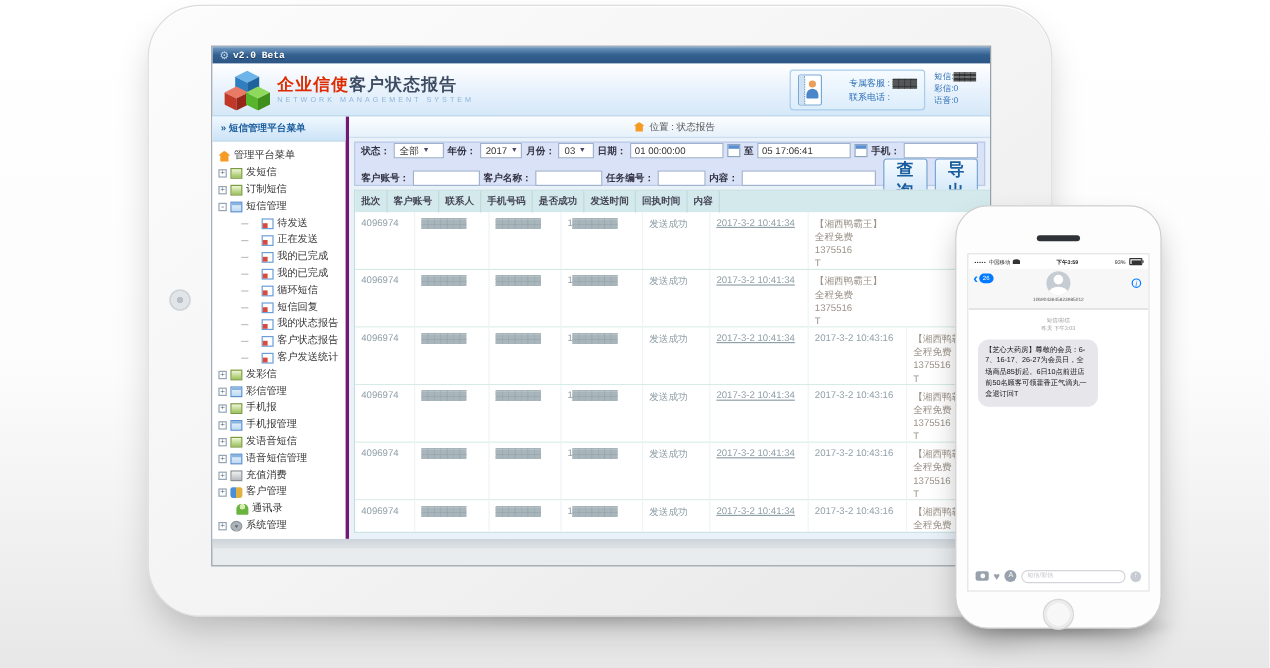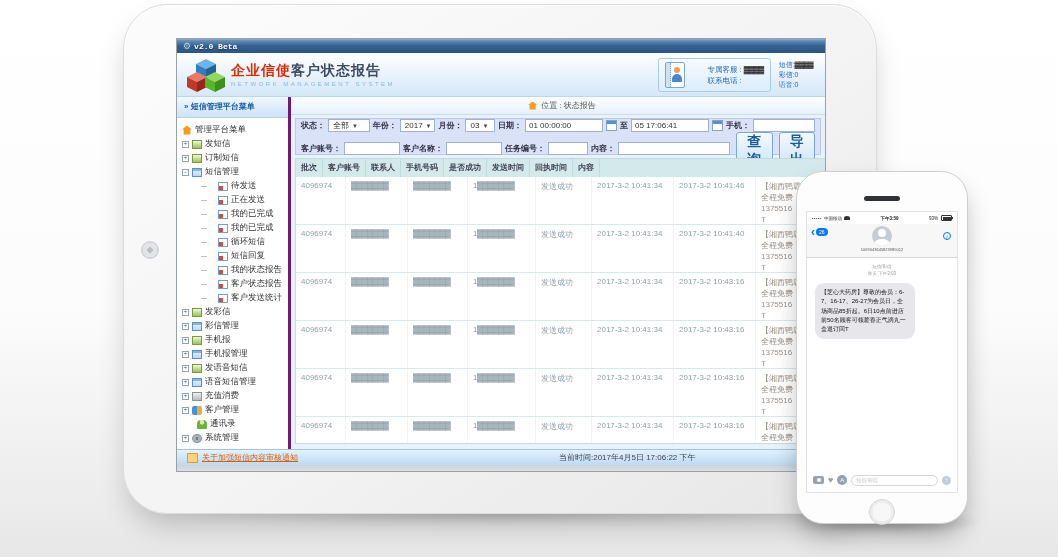--- a/index.html
+++ b/index.html
@@ -87,21 +87,21 @@
     color:#1a5d9e;font-weight:bold;font-size:14px;font-family:"Liberation Sans","DejaVu Sans",sans-serif;margin-left:3px;}
   
   .tablewrap{margin:3px 0 0 4px;flex:1;overflow:hidden;background:#fff;border:1px solid #c2dde0;border-right:none;box-sizing:border-box;}
   .thead{display:flex;height:18px;background:#d3e9ec;}
   .th{font-size:8px;font-weight:bold;color:#445;line-height:18px;padding:0 5px;box-sizing:border-box;
       border-right:1px solid #c2dadd;overflow:hidden;white-space:nowrap;flex:none;}
   .trow{display:flex;height:47px;border-bottom:1px solid #d6ebe6;background:#fff;}
   .td{font-size:8px;color:#90a0a8;padding:4px 5px;box-sizing:border-box;border-right:1px solid #eef4f5;
       overflow:hidden;white-space:nowrap;flex:none;}
   .td.content{white-space:pre-line;line-height:11px;color:#9a9288;}
-  .c0{width:50px;}.c1{width:62px;}.c2{width:60px;}.c3{width:68px;}.c4{width:56px;}.c5{width:82px;}.c6{width:82px;}.c7{flex:1;min-width:0;border-right:none;}
+  .c0{width:50px;}.c1{width:62px;}.c2{width:60px;}.c3{width:68px;}.c4{width:56px;}.c5{width:82px;text-decoration:underline;}.c6{width:82px;}.c7{flex:1;min-width:0;border-right:none;}
   
   .statusbar{height:15px;flex:none;background:linear-gradient(180deg,#e3f2fd,#bcdaf2);border-top:1px solid #9fc3e4;
     display:flex;align-items:center;position:relative;}
   .note-icon{width:9px;height:8px;background:#ffd27a;border:1px solid #e0a030;margin:0 4px 0 10px;flex:none;}
   .notice{font-size:8px;color:#e05a00;text-decoration:underline;white-space:nowrap;}
   .curtime{position:absolute;left:382px;font-size:8px;color:#445;white-space:nowrap;}
   .screen-gap{height:8px;background:linear-gradient(180deg,#cdd4d9,#dde2e6);}
   
   .phone{position:absolute;left:796px;top:171px;width:172px;height:353px;border-radius:27px;background:#fdfdfd;
     border:1px solid #cfcfcf;box-shadow:0 14px 26px -4px rgba(0,0,0,.3), inset 0 1px 0 #fff;box-sizing:border-box;}
@@ -402,35 +402,33 @@
               </div>
             <div>
 
                 <div class="trow">
                   <span class="td c0">4096974</span>
                   <span class="td c1 censored">▓▓▓▓▓▓▓</span>
                   <span class="td c2 censored">▓▓▓▓▓▓▓</span>
                   <span class="td c3 censored">1▓▓▓▓▓▓▓</span>
                   <span class="td c4">发送成功</span>
                   <span class="td c5">2017-3-2 10:41:34</span>
-                  <span class="td c6">2017-3-2 10:41:46</span>
                   <span class="td c7 content">【湘西鸭霸王】
 全程免费
 1375516
 T</span>
                 </div>
 
                 <div class="trow">
                   <span class="td c0">4096974</span>
                   <span class="td c1 censored">▓▓▓▓▓▓▓</span>
                   <span class="td c2 censored">▓▓▓▓▓▓▓</span>
                   <span class="td c3 censored">1▓▓▓▓▓▓▓</span>
                   <span class="td c4">发送成功</span>
                   <span class="td c5">2017-3-2 10:41:34</span>
-                  <span class="td c6">2017-3-2 10:41:40</span>
                   <span class="td c7 content">【湘西鸭霸王】
 全程免费
 1375516
 T</span>
                 </div>
 
                 <div class="trow">
                   <span class="td c0">4096974</span>
                   <span class="td c1 censored">▓▓▓▓▓▓▓</span>
                   <span class="td c2 censored">▓▓▓▓▓▓▓</span>
@@ -485,25 +483,20 @@
 1375516
 T</span>
                 </div>
               </div>
           </div>
 
           <div style="height:5px;flex:none"></div>
         </div>
       </div>
 
-      <div class="statusbar">
-        <span class="note-icon"></span>
-        <a class="notice">关于加强短信内容审核通知</a>
-        <span class="curtime">当前时间:2017年4月5日 17:06:22 下午</span>
-      </div>
       <div class="screen-gap"></div>
     </div>
   </div>
 
   <div class="floor-shadow-phone"></div>
 
   <div class="phone">
     <div class="speaker"></div>
 
     <div class="phone-screen">

